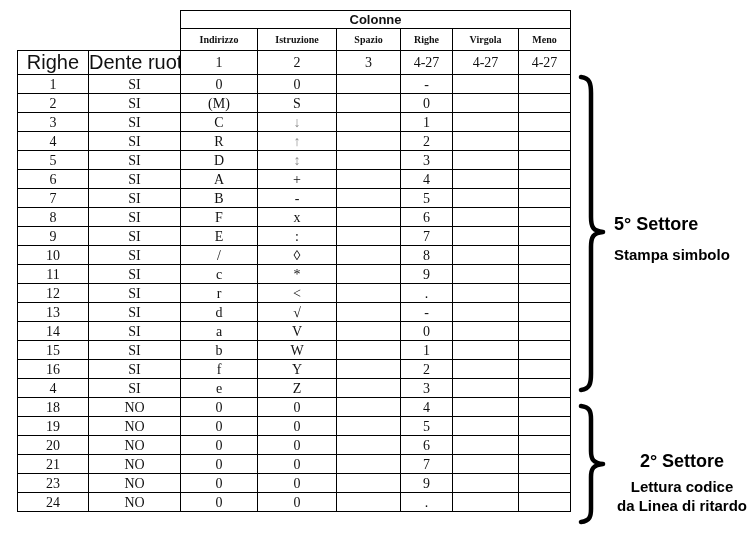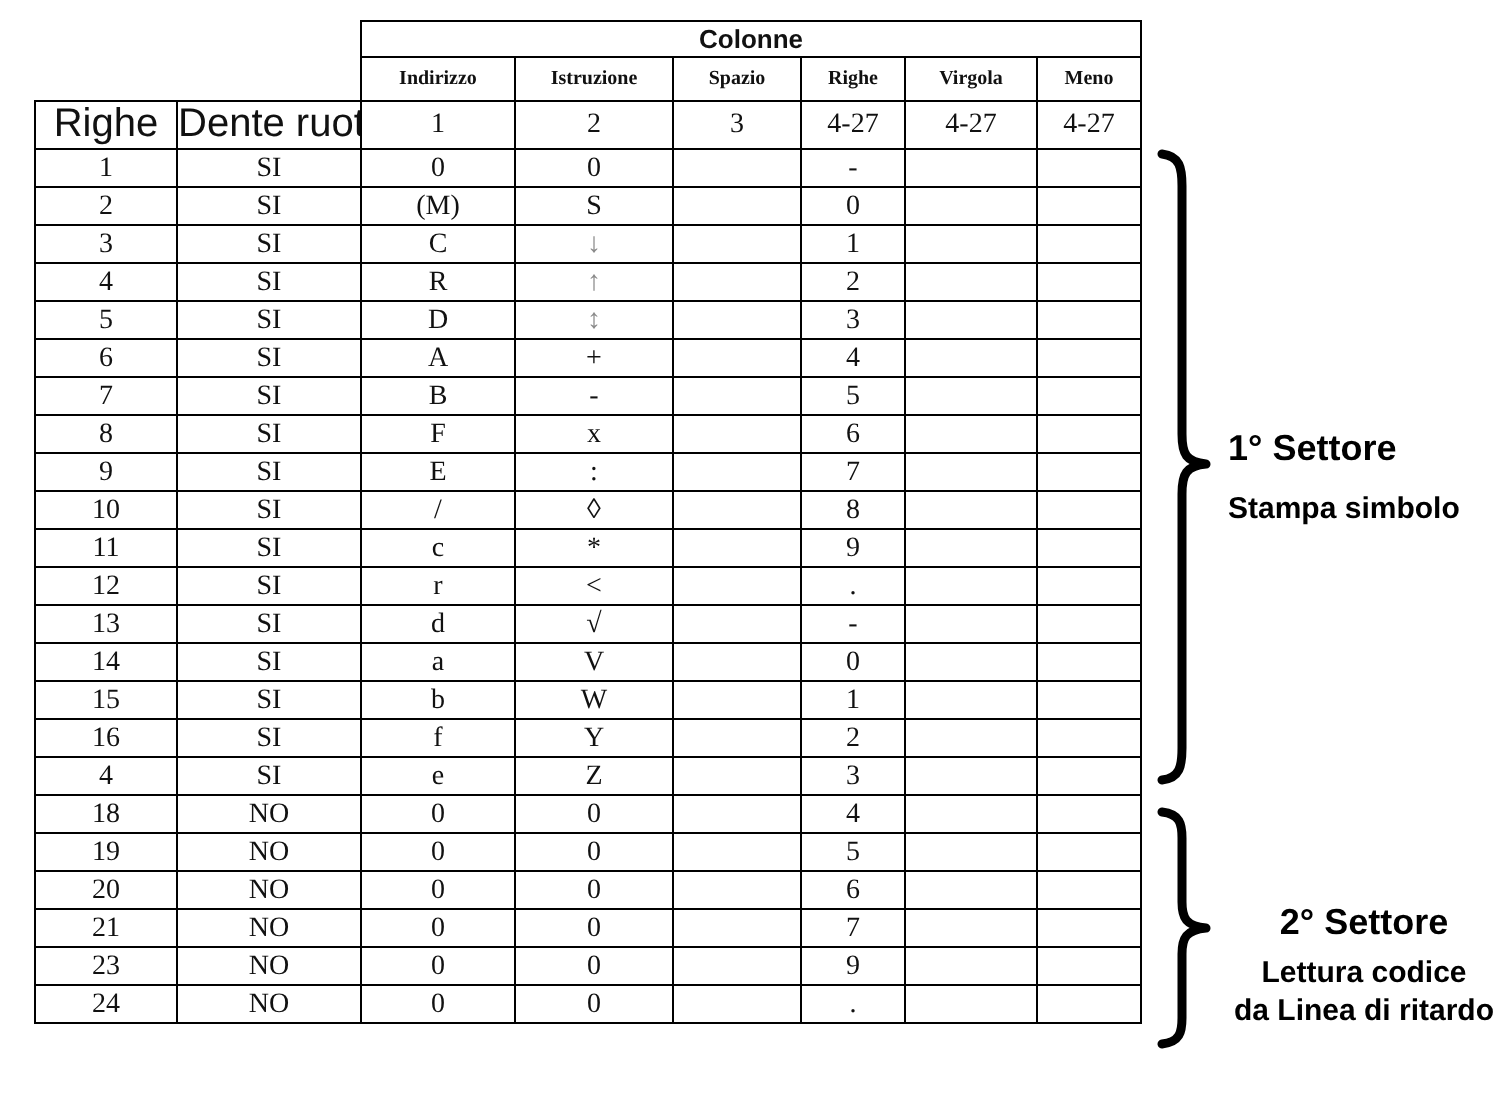--- a/index.html
+++ b/index.html
@@ -387,21 +387,21 @@
     <path d="M 581 406
              C 590 407, 591 412, 591 419
              L 591 451
              C 591 459, 593 463, 603 464
              C 593 465, 591 469, 591 477
              L 591 509
              C 591 516, 590 521, 581 522" fill="none" stroke="#000000" stroke-width="4.5" stroke-linecap="round" stroke-linejoin="round"></path>
   </svg>
 
   <div class="sector sector1">
-    <div class="sector-title">1° Settore</div>
+    <div class="sector-title">5° Settore</div>
     <div class="sector-sub">Stampa simbolo</div>
   </div>
 
   <div class="sector sector2">
     <div class="sector-title">2° Settore</div>
     <div class="sector-sub">Lettura codice</div>
     <div class="sector-sub">da Linea di ritardo</div>
   </div>
 
 </div>

